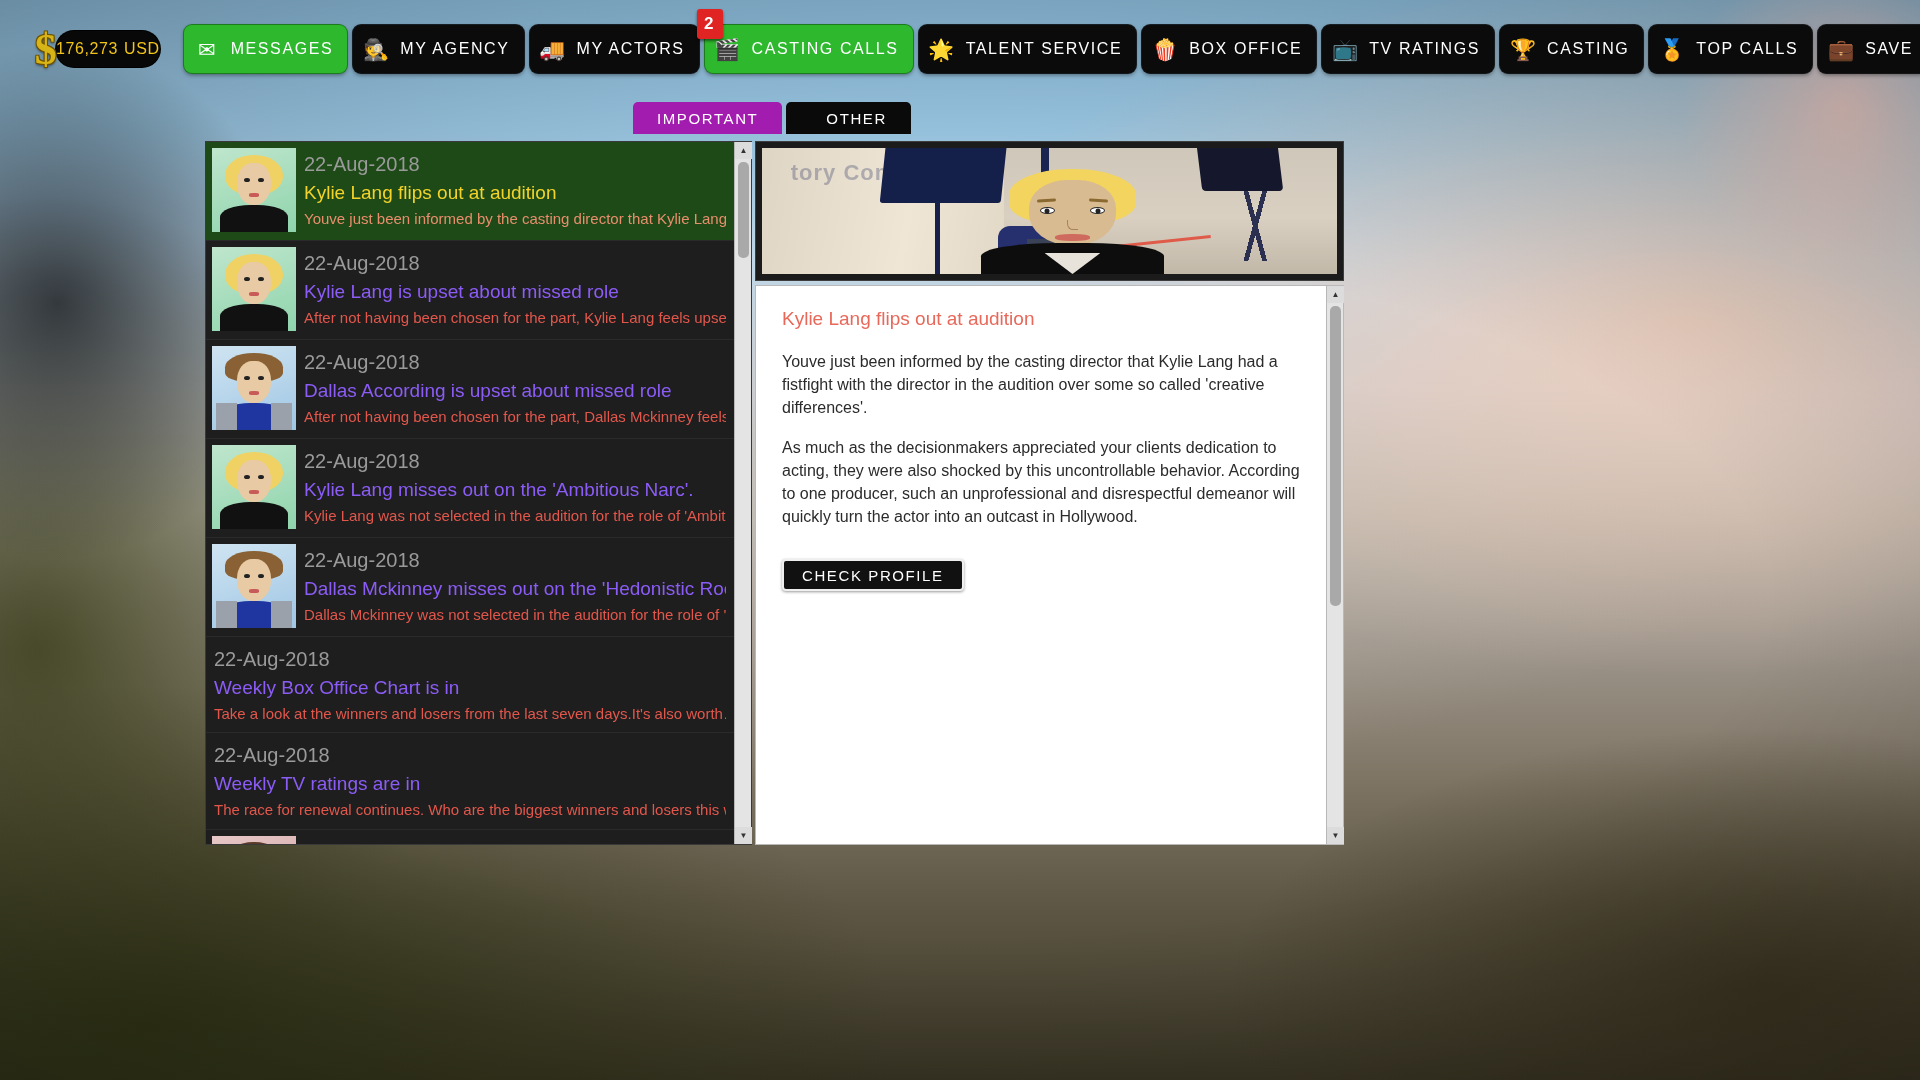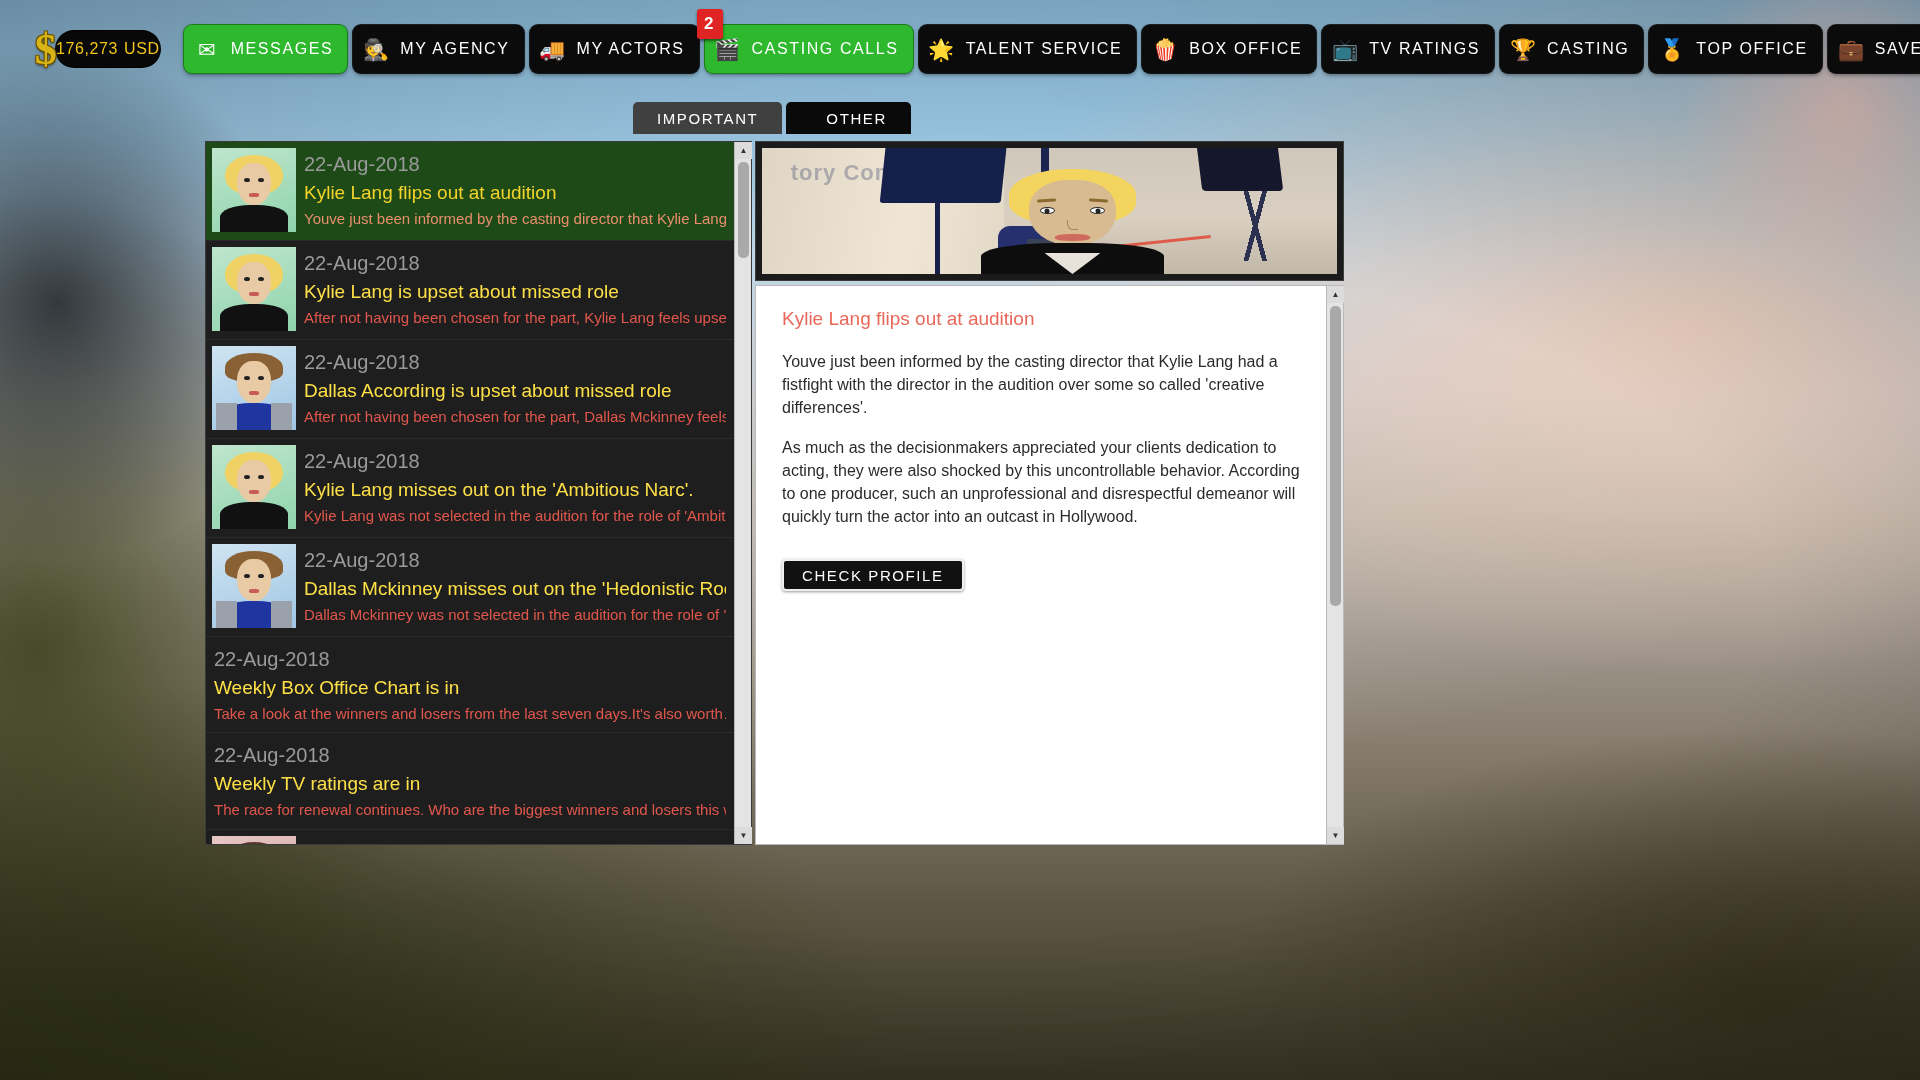--- a/index.html
+++ b/index.html
@@ -95,21 +95,21 @@
     position:absolute; top:102px; left:633px;
     display:flex; gap:4px;
   }
   .tab{
     height:32px; padding:0 24px;
     border-radius:5px 5px 0 0;
     display:flex; align-items:center; justify-content:center;
     color:#fff; font-size:15px; letter-spacing:1.6px;
     cursor:pointer;
   }
-  .tab.active{ background:#404040; }
+  .tab.active{ background:#a21caf; }
   .tab.inactive{ background:#0a0a0a;padding-left:40px; }
 
   
   #list-panel{
     position:absolute; left:205px; top:141px;
     width:547px; height:704px;
     background:#1b1b1b;
     border:1px solid #3a3a3a;
     display:flex;
   }
@@ -148,21 +148,21 @@
             width:30%; height:100%; background:#9aa1ab; }
   .avatar.male .av-body::after{ content:""; position:absolute; right:-6%; bottom:0;
             width:30%; height:100%; background:#9aa1ab; }
   .av-eye{ position:absolute; top:36%; width:7%; height:5%; background:#222; border-radius:50%; }
   .av-eye.l{ left:38%; } .av-eye.r{ right:38%; }
   .av-mouth{ position:absolute; top:54%; left:44%; width:12%; height:4%;
             background:#c85a58; border-radius:40%; }
 
   .msg-text{ flex:1; min-width:0; padding-top:2px; }
   .msg-date{ color:#9a9a9a; font-size:20px; line-height:1.45; }
-  .msg-title{ color:#fde047; font-size:19px; line-height:1.5; white-space:nowrap; overflow:hidden; }
+  .msg-title{ color:#8b5cf6; font-size:19px; line-height:1.5; white-space:nowrap; overflow:hidden; }
   .msg.selected .msg-title{ color:#f3d32a; }
   .msg-sub{ color:#e2574c; font-size:15px; line-height:1.45; white-space:nowrap; overflow:hidden; }
   .msg.selected .msg-sub{ color:#e98e6d; }
 
   .vscroll{
     width:17px; background:#e4e4e4; position:relative; flex:0 0 17px;
     border-left:1px solid #b8b8b8;
   }
   .vscroll .arrow{
     position:absolute; left:0; width:17px; height:17px;
@@ -306,21 +306,21 @@
     <span>TV RATINGS</span>
   </div>
 
   <div class="navbtn">
     <span class="glyph">🏆</span>
     <span>CASTING</span>
   </div>
 
   <div class="navbtn">
     <span class="glyph">🏅</span>
-    <span>TOP OFFICE</span>
+    <span>TOP CALLS</span>
   </div>
 
   <div class="navbtn">
     <span class="glyph">💼</span>
     <span>SAVE</span>
   </div>
 
 </div>
 
 <div id="tabs">

